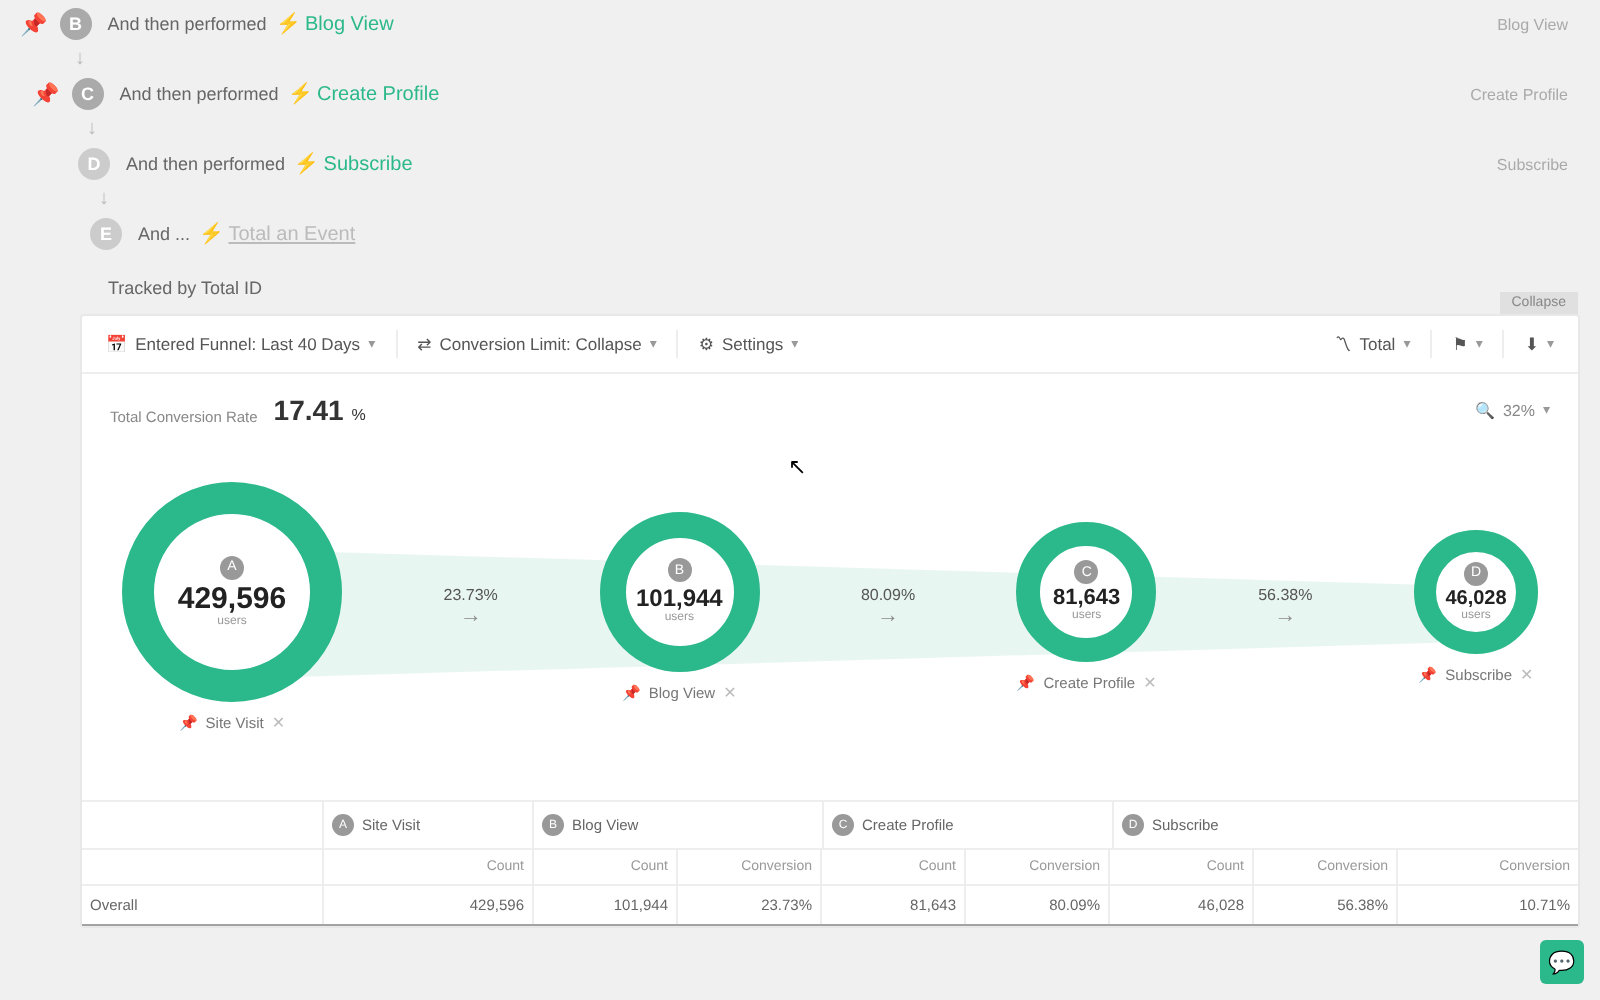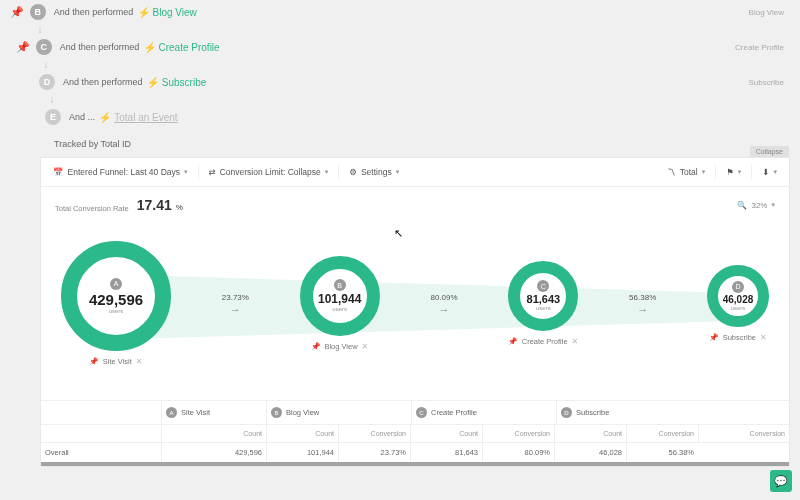--- a/index.html
+++ b/index.html
@@ -50,21 +50,21 @@
 .c-label{display:flex;align-items:center;gap:4px;font-size:7.5px;color:#777;margin-top:6px}
 .c-label .x{color:#bbb;font-size:8px}
 .table{border-top:1px solid #eee;margin-top:2px}
 .thead{display:flex;border-bottom:1px solid #eee}
 .th{padding:6px 4px;font-size:7.5px;color:#666;border-left:1px solid #eee}
 .th:first-child{border-left:none;width:120px}
 .th.st{width:105px;display:flex;align-items:center;gap:4px}
 .th.st .sb{width:11px;height:11px;border-radius:50%;background:#999;color:#fff;font-size:6px;display:flex;align-items:center;justify-content:center}
 .th.cp{width:145px}
 .th.tot{flex:1}
-.trow{display:flex;border-bottom:4px solid #a3a3a3}
+.trow{display:flex;border-bottom:1px solid #a3a3a3}
 .td{padding:5px 4px;font-size:7.5px;color:#666;border-left:1px solid #eee;text-align:right}
 .td:first-child{border-left:none;width:120px;text-align:left}
 .sub{display:flex;border-bottom:1px solid #eee}
 .sub .td{font-size:7px;color:#999}
 .fab{position:fixed;bottom:8px;right:8px;width:22px;height:22px;background:#2bb88a;border-radius:3px;display:flex;align-items:center;justify-content:center;color:#fff;font-size:11px}
 .cursor{position:absolute;top:227px;left:394px;font-size:11px;color:#000;pointer-events:none}
 </style>
 </head>
 <body>
 
@@ -223,20 +223,21 @@
     <div id="tbody">
         <div class="trow">
           <div class="td" style="width:120px">Overall</div>
           <div class="td" style="width:105px;">429,596</div>
           <div class="td" style="width:72px;">101,944</div>
           <div class="td" style="width:72px;">23.73%</div>
           <div class="td" style="width:72px;">81,643</div>
           <div class="td" style="width:72px;">80.09%</div>
           <div class="td" style="width:72px;">46,028</div>
           <div class="td" style="width:72px;">56.38%</div>
+          <div class="td" style="width:auto;flex:1">10.71%</div>
         </div>
       </div>
   </div>
 </div>
 
 <div class="fab">
     <span>💬</span>
   </div>
 <div class="cursor">↖</div>
 

